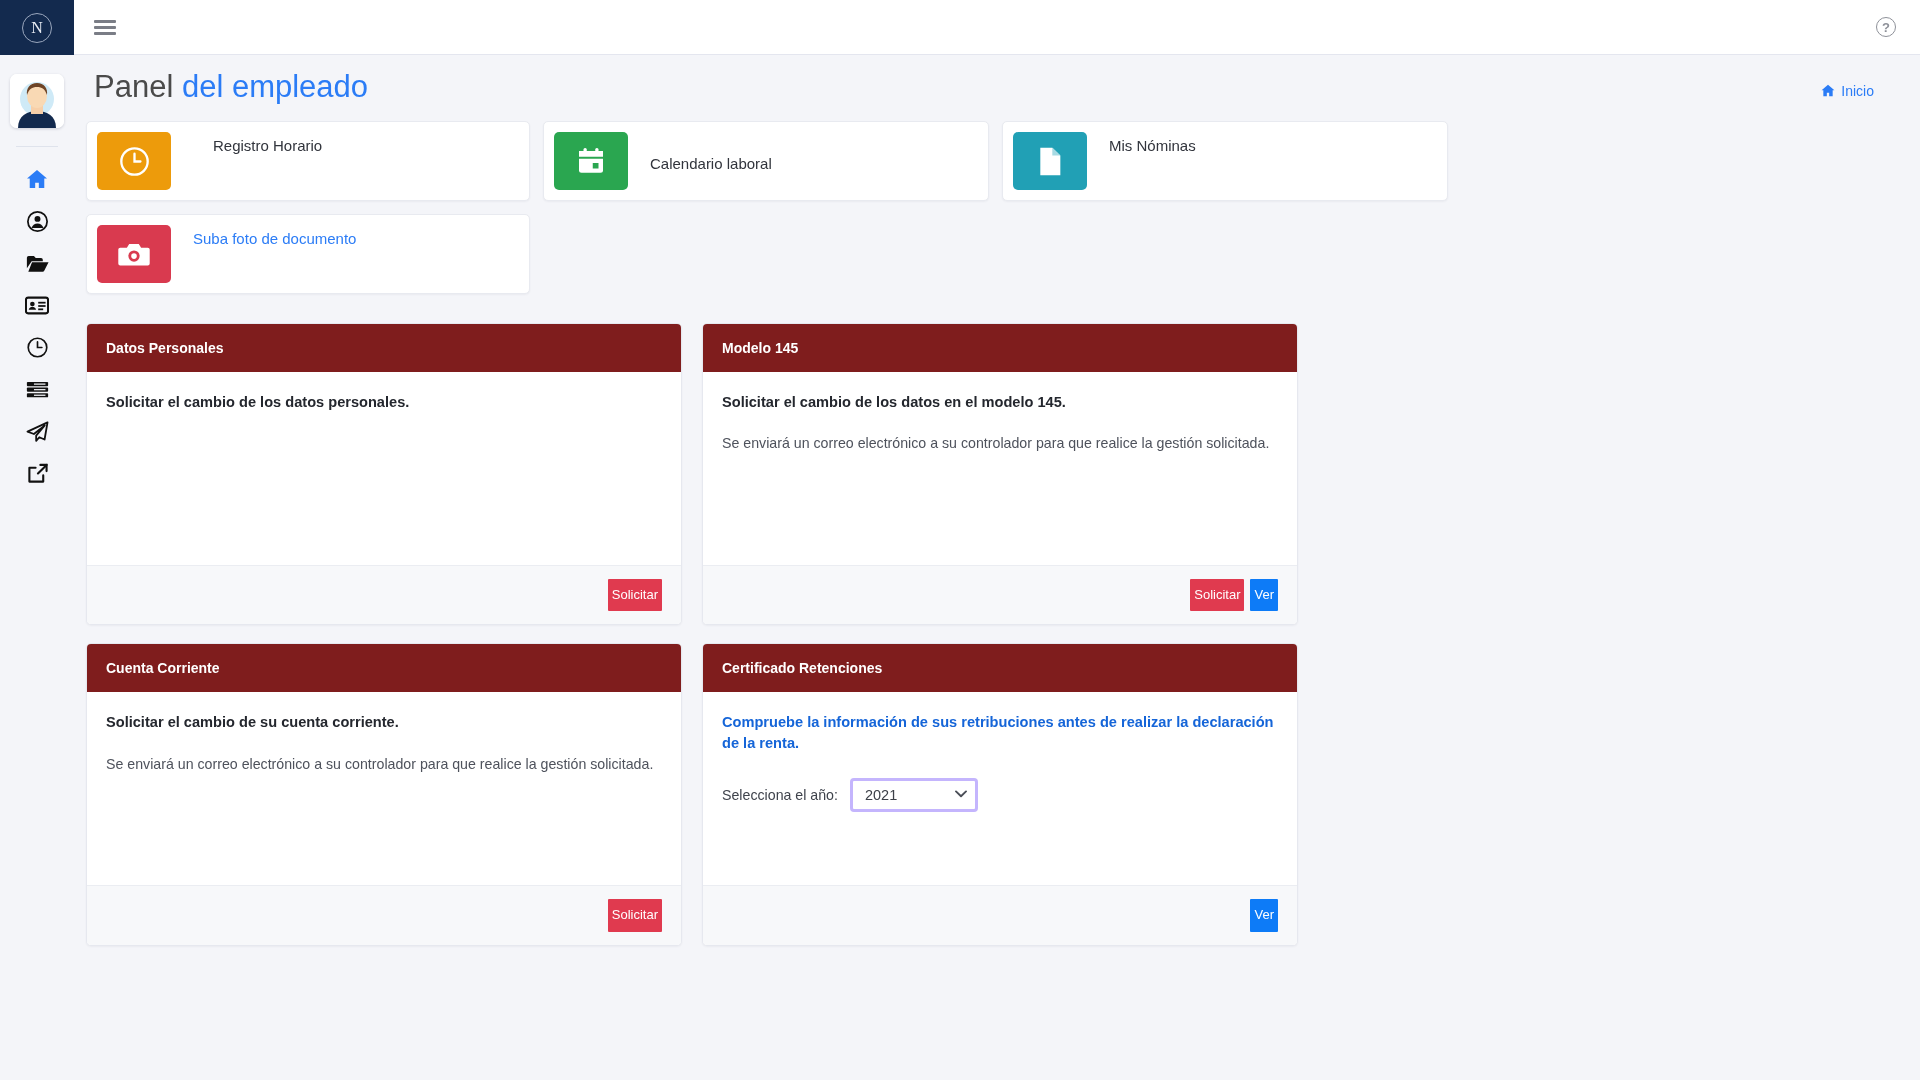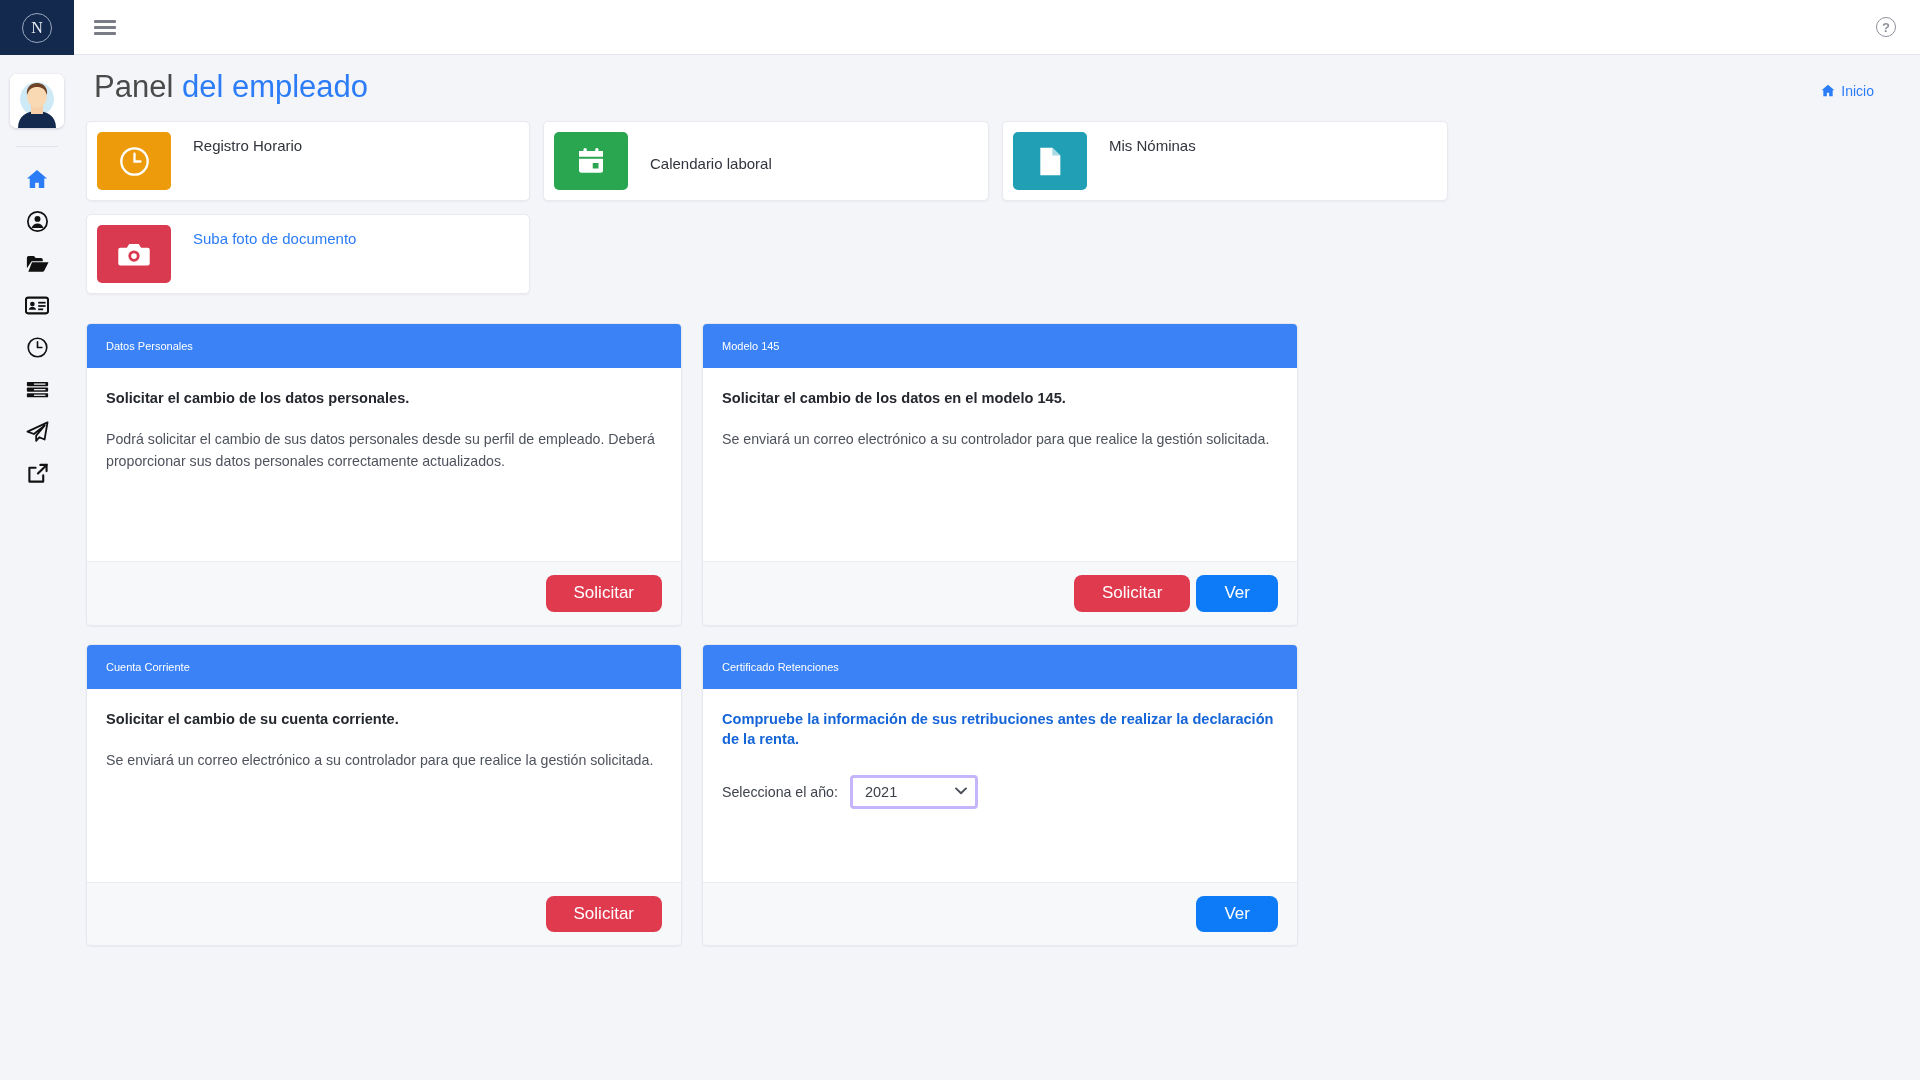--- a/index.html
+++ b/index.html
@@ -100,21 +100,21 @@
     display: flex; flex-wrap: wrap; gap: 13px;
     margin-top: 16px; padding-left: 4px;
   }
   .sc {
     background: #fff; border: 1px solid #e8eaf0; border-radius: 5px;
     box-shadow: 0 1px 2px rgba(30,40,70,.05);
     display: flex; align-items: flex-start; gap: 0;
     padding: 10px;
     cursor: pointer;
   }
-  .sc-1 { width: 444px; }
+  .sc-1 { width: 444px; gap: 20px; }
   .sc-2 { width: 446px; align-items: center; }
   .sc-3 { width: 446px; }
   .sc-4 { width: 444px; }
   .sc-icon {
     width: 74px; height: 58px; border-radius: 5px; flex: none;
     display: flex; align-items: center; justify-content: center;
   }
   .sc-label {
     font-size: 15px; color: #31343c; padding: 5px 0 0 22px;
   }
@@ -128,22 +128,22 @@
   .panel {
     width: 596px;
     background: #fff;
     border: 1px solid #e6e8ef;
     border-radius: 5px;
     box-shadow: 0 1px 2px rgba(30,40,70,.05);
     display: flex; flex-direction: column;
     overflow: hidden;
   }
   .panel-head {
-    background: #3b82f6; color: #fff;
-    font-size: 11px; font-weight: normal;
+    background: #7f1d1d; color: #fff;
+    font-size: 14px; font-weight: bold;
     padding: 16px 19px;
   }
   .panel-body {
     padding: 20px 19px 0 19px;
     flex: 1 1 auto;
     min-height: 193px;
   }
   .panel-strong {
     font-size: 14.6px; font-weight: bold; color: #24272e;
     line-height: 1.4;
@@ -170,24 +170,24 @@
     position: absolute; right: 11px; top: 12px;
     pointer-events: none;
   }
   .panel-foot {
     background: #f7f8fa;
     border-top: 1px solid #ebedf2;
     padding: 13px 19px;
     display: flex; justify-content: flex-end; gap: 6px;
   }
   .btn {
-    border: none; border-radius: 8px;
-    font-size: 17px; color: #fff;
+    border: none; border-radius: 1px;
+    font-size: 13px; color: #fff;
     font-family: "Liberation Sans", sans-serif;
-    padding: 9px 28px; cursor: pointer; line-height: 1.1;
+    padding: 9px 4px; cursor: pointer; line-height: 1.1;
   }
   .btn-red { background: #e03a4f; }
   .btn-blue { background: #0d7bf7; }
 </style>
 </head>
 <body>
 
 <div id="sidebar">
 
   <div id="brand">
@@ -343,21 +343,20 @@
       <div class="sc-label link">Suba foto de documento</div>
     </div>
   </div>
 
   <div id="panels">
 
     <div class="panel">
       <div class="panel-head">Datos Personales</div>
       <div class="panel-body">
         <div class="panel-strong">Solicitar el cambio de los datos personales.</div>
-        <div class="panel-text">Podrá solicitar el cambio de sus datos personales desde su perfil de empleado. Deberá proporcionar sus datos personales correctamente actualizados.</div>
       </div>
       <div class="panel-foot">
         <button class="btn btn-red">Solicitar</button>
       </div>
     </div>
 
     <div class="panel">
       <div class="panel-head">Modelo 145</div>
       <div class="panel-body">
         <div class="panel-strong">Solicitar el cambio de los datos en el modelo 145.</div>

